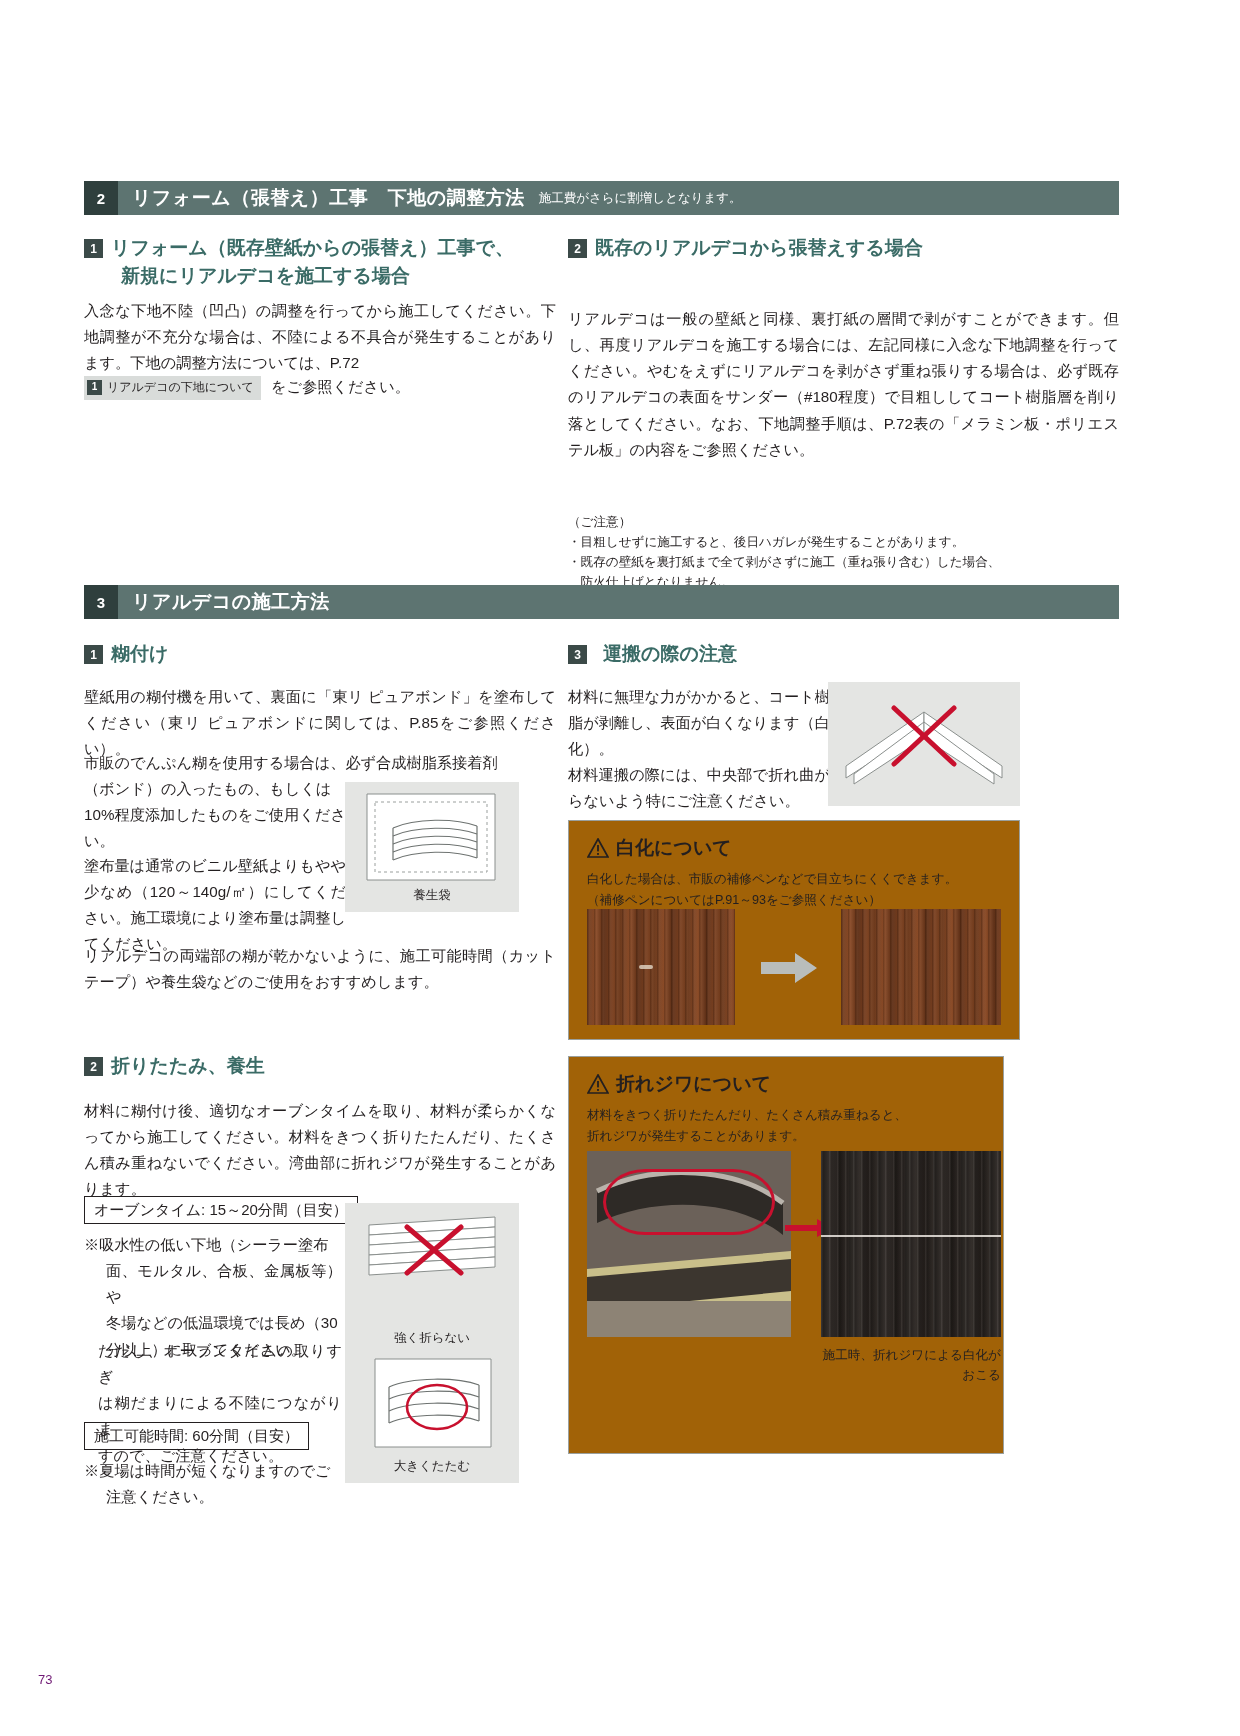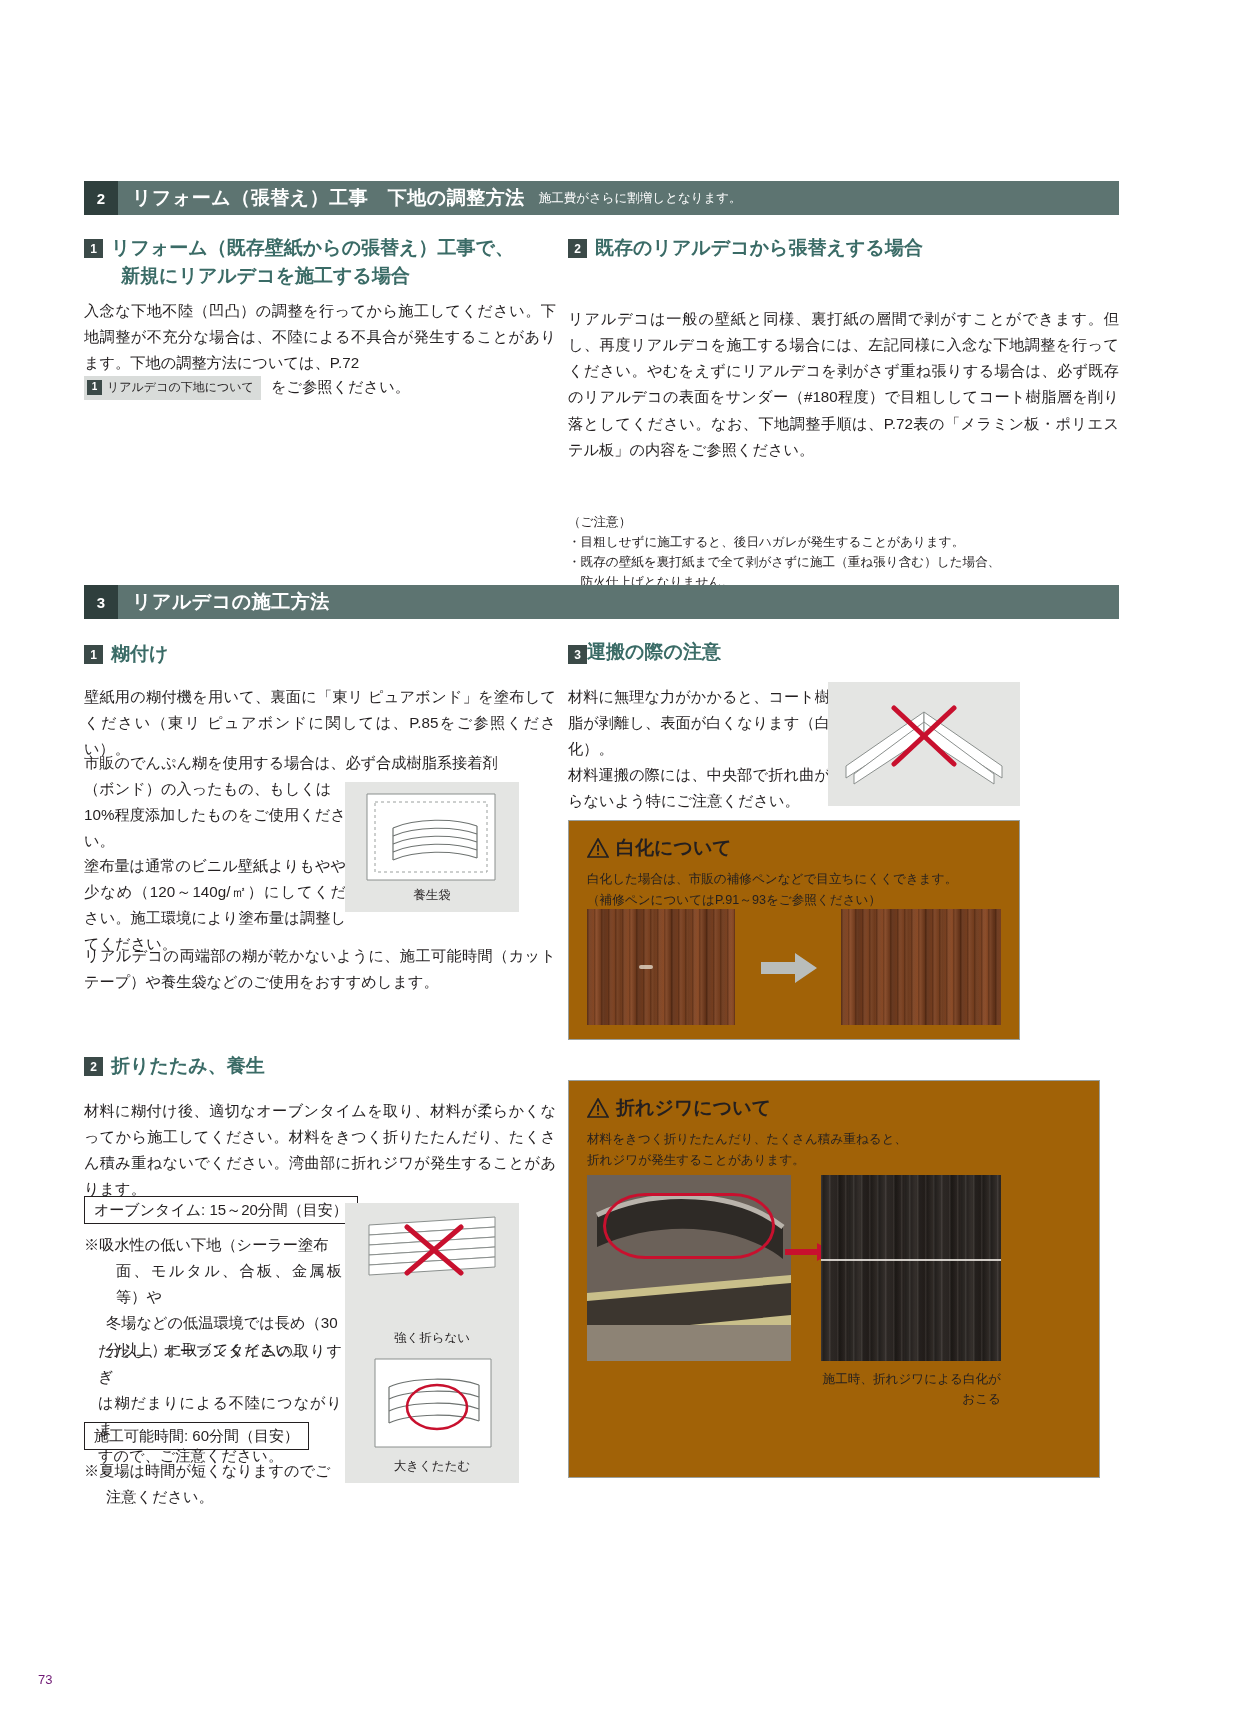--- a/index.html
+++ b/index.html
@@ -196,21 +196,21 @@
   </div>
 
   <div class="body-text" style="position:absolute; left:84px; top:1098px; width:472px;">材料に糊付け後、適切なオーブンタイムを取り、材料が柔らかくなってから施工してください。材料をきつく折りたたんだり、たくさん積み重ねないでください。湾曲部に折れジワが発生することがあります。</div>
 
   <div style="position:absolute; left:84px; top:1196px;">
     <span class="boxed-label">オーブンタイム: 15～20分間（目安）</span>
   </div>
 
   <div class="body-text" style="position:absolute; left:84px; top:1232px; width:258px;">
     ※吸水性の低い下地（シーラー塗布<br>
-    <span style="display:inline-block; margin-left:32px;">面、モルタル、合板、金属板等）や</span><br>
+    <span style="display:inline-block; margin-left:22px;">面、モルタル、合板、金属板等）や</span><br>
     <span style="display:inline-block; margin-left:22px;">冬場などの低温環境では長め（30</span><br>
     <span style="display:inline-block; margin-left:22px;">分以上）に取ってください。</span>
   </div>
   <div class="body-text" style="position:absolute; left:84px; top:1338px; width:258px;">
     <span style="display:inline-block; margin-left:14px;">ただし、オーブンタイムの取りすぎ</span><br>
     <span style="display:inline-block; margin-left:14px;">は糊だまりによる不陸につながりま</span><br>
     <span style="display:inline-block; margin-left:14px;">すので、ご注意ください。</span>
   </div>
 
   <div style="position:absolute; left:84px; top:1422px;">
@@ -250,21 +250,21 @@
       <path d="M44 80 C66 70, 112 70, 134 78" fill="none" stroke="#6e7371" stroke-width="1.2"></path>
       <path d="M44 44 L44 80" fill="none" stroke="#6e7371" stroke-width="1.2"></path>
       <path d="M134 42 L134 78" fill="none" stroke="#6e7371" stroke-width="1.2"></path>
       <ellipse cx="92" cy="64" rx="30" ry="22" fill="none" stroke="#c8102e" stroke-width="2.6"></ellipse>
     </svg>
     <div class="cap" style="position:absolute; left:0; bottom:8px; width:100%;">大きくたたむ</div>
   </div>
 
   <div class="sub" style="position:absolute; left:568px; top:640px; width:470px;">
     <div class="sub-num">3</div>
-    <div class="sub-title teal" style="margin-left:0;font-family:Liberation Mono, monospace;">運搬の際の注意</div>
+    <div class="sub-title teal" style="margin-left:16px;">運搬の際の注意</div>
   </div>
 
   <div class="body-text" style="position:absolute; left:568px; top:684px; width:262px;">材料に無理な力がかかると、コート樹脂が剥離し、表面が白くなります（白化）。</div>
   <div class="body-text" style="position:absolute; left:568px; top:762px; width:262px;">材料運搬の際には、中央部で折れ曲がらないよう特にご注意ください。</div>
 
   <div class="illus" style="left:828px; top:682px; width:192px; height:124px;">
     <svg width="192" height="124" viewBox="0 0 192 124">
       <rect x="0" y="0" width="192" height="124" fill="#e4e5e3"></rect>
       <g fill="#ffffff" stroke="#8a8f8d" stroke-width="1">
         <path d="M96 30 L18 84 L18 96 L96 46 Z"></path>
@@ -297,21 +297,21 @@
       <div style="position:absolute; left:52px; top:56px; width:14px; height:4px; background:rgba(235,225,210,.75); border-radius:2px;"></div>
     </div>
     <div style="position:absolute; left:192px; top:132px;">
       <svg width="56" height="30" viewBox="0 0 56 30">
         <path d="M0 9 L34 9 L34 0 L56 15 L34 30 L34 21 L0 21 Z" fill="#b9bdbb"></path>
       </svg>
     </div>
     <div style="position:absolute; left:272px; top:88px; width:160px; height:116px;" class="wood"></div>
   </div>
 
-  <div class="panel" style="left:568px; top:1056px; width:532px; height:398px;margin-top:24px;">
+  <div class="panel" style="left:568px; top:1056px; width:436px; height:398px;">
     <div class="panel-title" style="margin:14px 0 0 18px;">
       <span class="warn-tri">
         <svg width="22" height="20" viewBox="0 0 22 20">
           <path d="M11 1 L21 19 L1 19 Z" fill="none" stroke="#231f20" stroke-width="1.7"></path>
           <rect x="10.1" y="7" width="1.8" height="6.4" fill="#231f20"></rect>
           <rect x="10.1" y="15" width="1.8" height="1.9" fill="#231f20"></rect>
         </svg>
       </span>
       <span class="panel-title-text">折れジワについて</span>
     </div>

